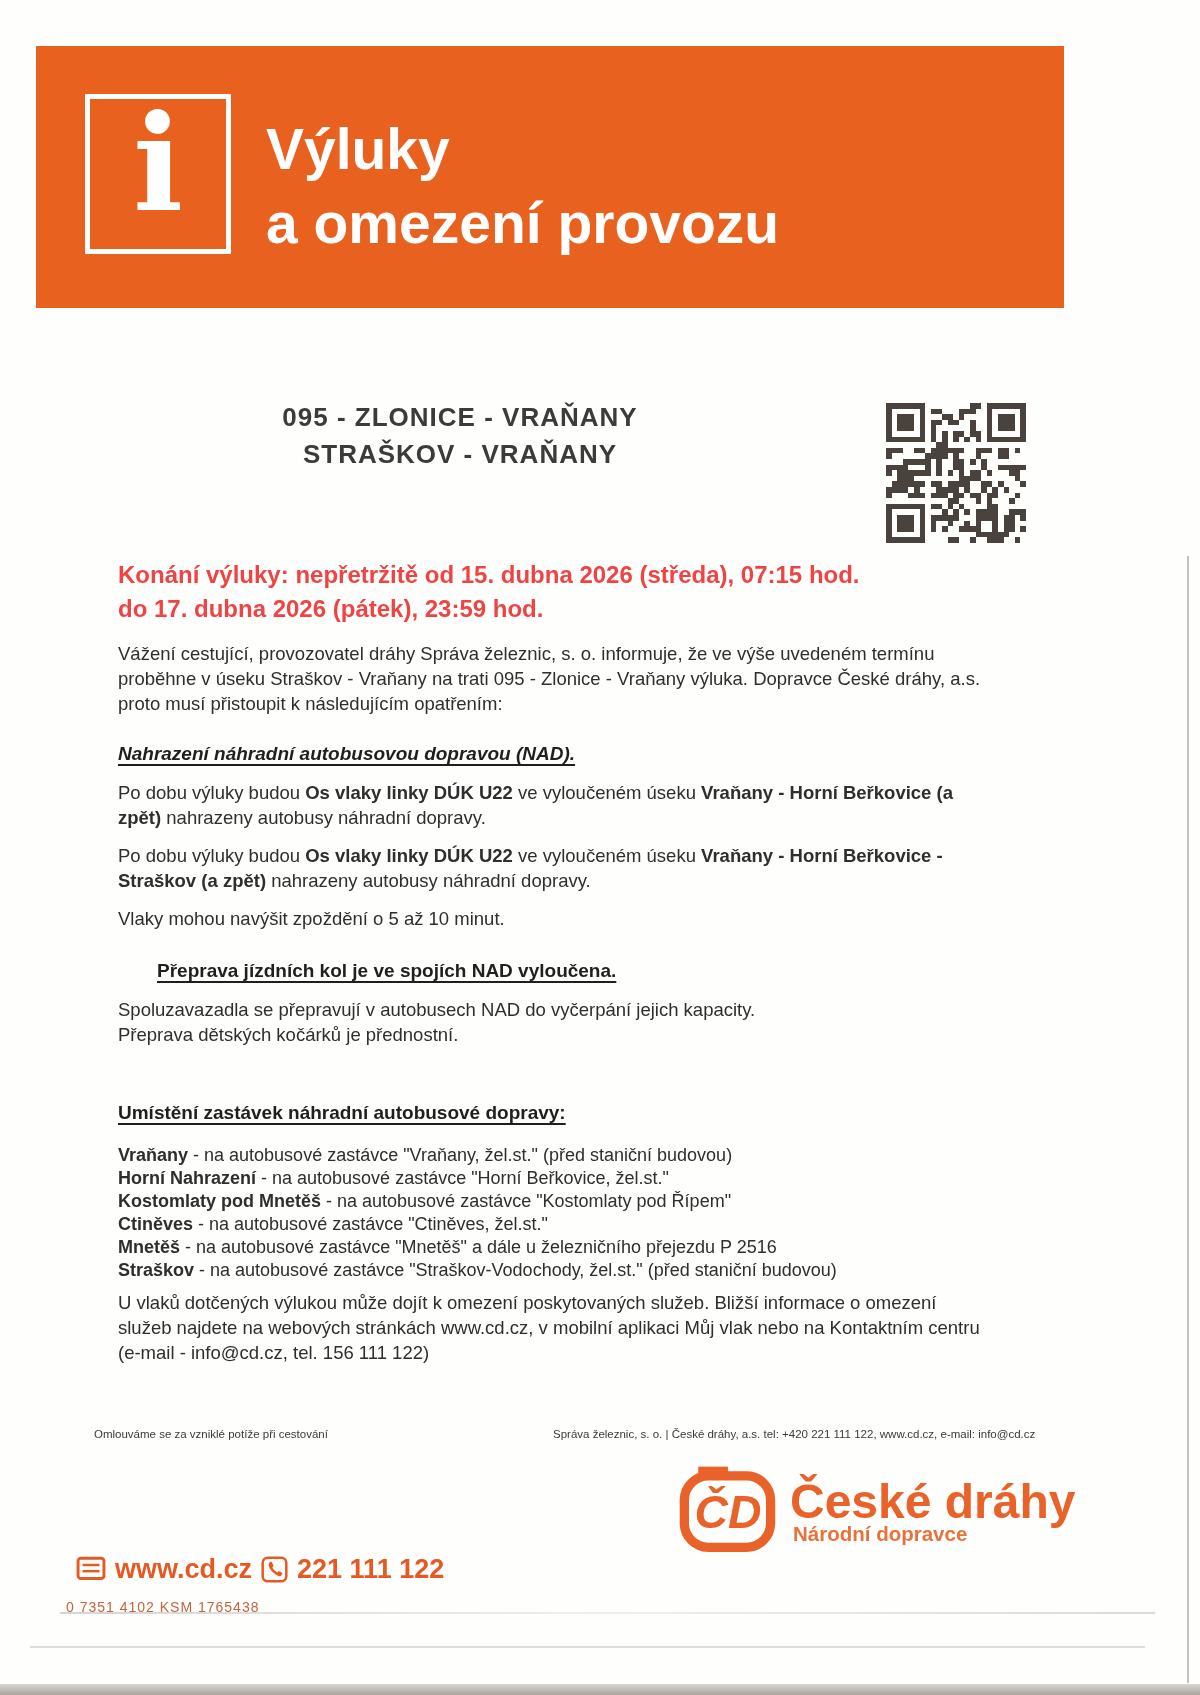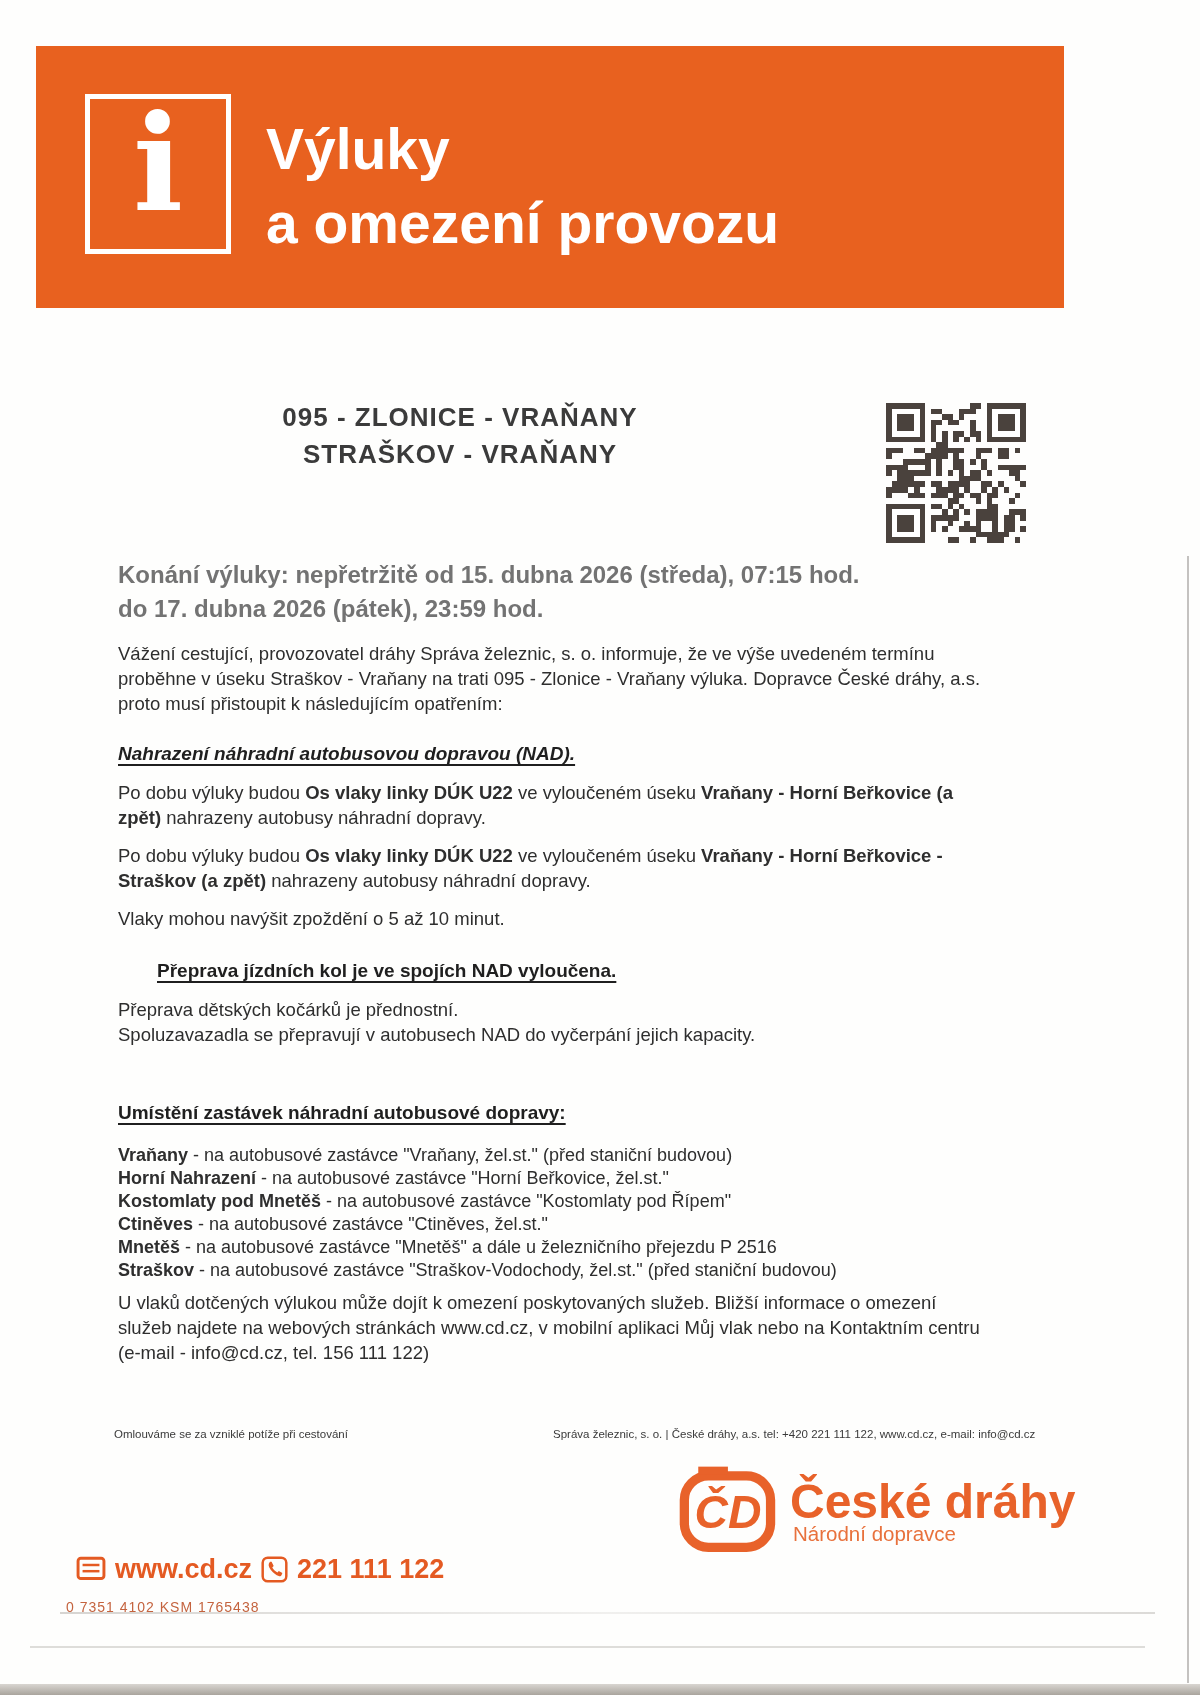--- a/index.html
+++ b/index.html
@@ -14,43 +14,43 @@
     position:absolute;left:0;right:0;top:-14px;text-align:center;color:#ffffff;
     font-family:"DejaVu Serif",serif;font-weight:bold;font-size:132px;line-height:1.2;
   }
   .banner-title{position:absolute;left:230px;top:66px;color:#ffffff;font-weight:bold;font-size:57px;line-height:74px;}
   
   .route-title{position:absolute;left:150px;top:399px;width:620px;text-align:center;
     font-weight:bold;font-size:26px;line-height:37px;color:#3b3b3b;letter-spacing:1px;}
   .qr{position:absolute;left:886px;top:398px;width:140px;height:150px;}
   .qr svg{width:100%;height:100%;}
   
-  .schedule{position:absolute;left:118px;top:558px;font-size:24px;line-height:34px;font-weight:bold;color:#737373;}
+  .schedule{position:absolute;left:118px;top:558px;font-size:24px;line-height:34px;font-weight:bold;color:#ef4444;}
   .para{position:absolute;left:118px;width:900px;font-size:18.5px;line-height:25px;color:#2e2e2e;}
   .intro{top:641px;}
   .sec-h{position:absolute;left:118px;font-size:19px;font-weight:bold;color:#1f1f1f;
     text-decoration:underline;text-decoration-thickness:2px;text-underline-offset:4px;}
   .sec-h-nad{top:743px;font-style:italic;}
   .p1{top:780px;}
   .p2{top:843px;}
   .delay{top:906px;}
   .sec-h-bikes{top:960px;margin-left:39px;}
   .bikes-body{top:997px;}
   .sec-h-stops{top:1102px;}
   .stops{top:1144px;font-size:18px;line-height:23px;}
   .closing{top:1290px;}
   .b{font-weight:bold;}
   
   .footnote{position:absolute;top:1428px;font-size:11.5px;color:#3a3a3a;}
-  .fn-left{left:114px;text-align:center;}
+  .fn-left{left:94px;text-align:center;}
   .fn-right{left:553px;}
   
   .brand-mark{position:absolute;left:676px;top:1462px;width:102px;height:98px;}
   .brand-name{position:absolute;left:790px;top:1474px;font-size:48px;font-weight:bold;color:#e8622a;}
-  .brand-tagline{position:absolute;left:793px;top:1522px;font-size:20.5px;font-weight:normal;color:#e8713c;}
+  .brand-tagline{position:absolute;left:793px;top:1522px;font-size:20.5px;font-weight:bold;color:#e8713c;}
   
   .contact{position:absolute;left:76px;top:1554px;display:flex;align-items:center;gap:9px;
     font-size:27px;font-weight:bold;color:#e45a22;}
   .contact .ic{display:inline-flex;align-items:center;}
   .print-code{position:absolute;left:66px;top:1599px;font-size:14px;color:#c4633e;letter-spacing:1px;}
   
   .scan-line1{position:absolute;left:60px;right:45px;top:1612px;height:2px;
     background:linear-gradient(90deg,rgba(140,135,128,.35),rgba(140,135,128,.12),rgba(140,135,128,.3));}
   .scan-line2{position:absolute;left:30px;right:55px;top:1646px;height:2px;background:rgba(140,135,128,.28);}
   .scan-bottom{position:absolute;left:0;right:0;bottom:0;height:11px;
@@ -317,22 +317,22 @@
       <div><span class="b">zpět)</span><span> nahrazeny autobusy náhradní dopravy.</span></div>
     </div>
   <div class="para p2">
       <div><span>Po dobu výluky budou </span><span class="b">Os vlaky linky DÚK U22</span><span> ve vyloučeném úseku </span><span class="b">Vraňany - Horní Beřkovice -</span></div>
       <div><span class="b">Straškov (a zpět)</span><span> nahrazeny autobusy náhradní dopravy.</span></div>
     </div>
   <div class="para delay">Vlaky mohou navýšit zpoždění o 5 až 10 minut.</div>
 
   <div class="sec-h sec-h-bikes">Přeprava jízdních kol je ve spojích NAD vyloučena.</div>
   <div class="para bikes-body">
+      <div>Spoluzavazadla se přepravují v autobusech NAD do vyčerpání jejich kapacity.</div>
       <div>Přeprava dětských kočárků je přednostní.</div>
-      <div>Spoluzavazadla se přepravují v autobusech NAD do vyčerpání jejich kapacity.</div>
     </div>
 
   <div class="sec-h sec-h-stops">Umístění zastávek náhradní autobusové dopravy:</div>
   <div class="para stops">
       <div><span class="b">Vraňany</span><span> - na autobusové zastávce "Vraňany, žel.st." (před staniční budovou)</span></div>
       <div><span class="b">Horní Nahrazení</span><span> - na autobusové zastávce "Horní Beřkovice, žel.st."</span></div>
       <div><span class="b">Kostomlaty pod Mnetěš</span><span> - na autobusové zastávce "Kostomlaty pod Řípem"</span></div>
       <div><span class="b">Ctiněves</span><span> - na autobusové zastávce "Ctiněves, žel.st."</span></div>
       <div><span class="b">Mnetěš</span><span> - na autobusové zastávce "Mnetěš" a dále u železničního přejezdu P 2516</span></div>
       <div><span class="b">Straškov</span><span> - na autobusové zastávce "Straškov-Vodochody, žel.st." (před staniční budovou)</span></div>

